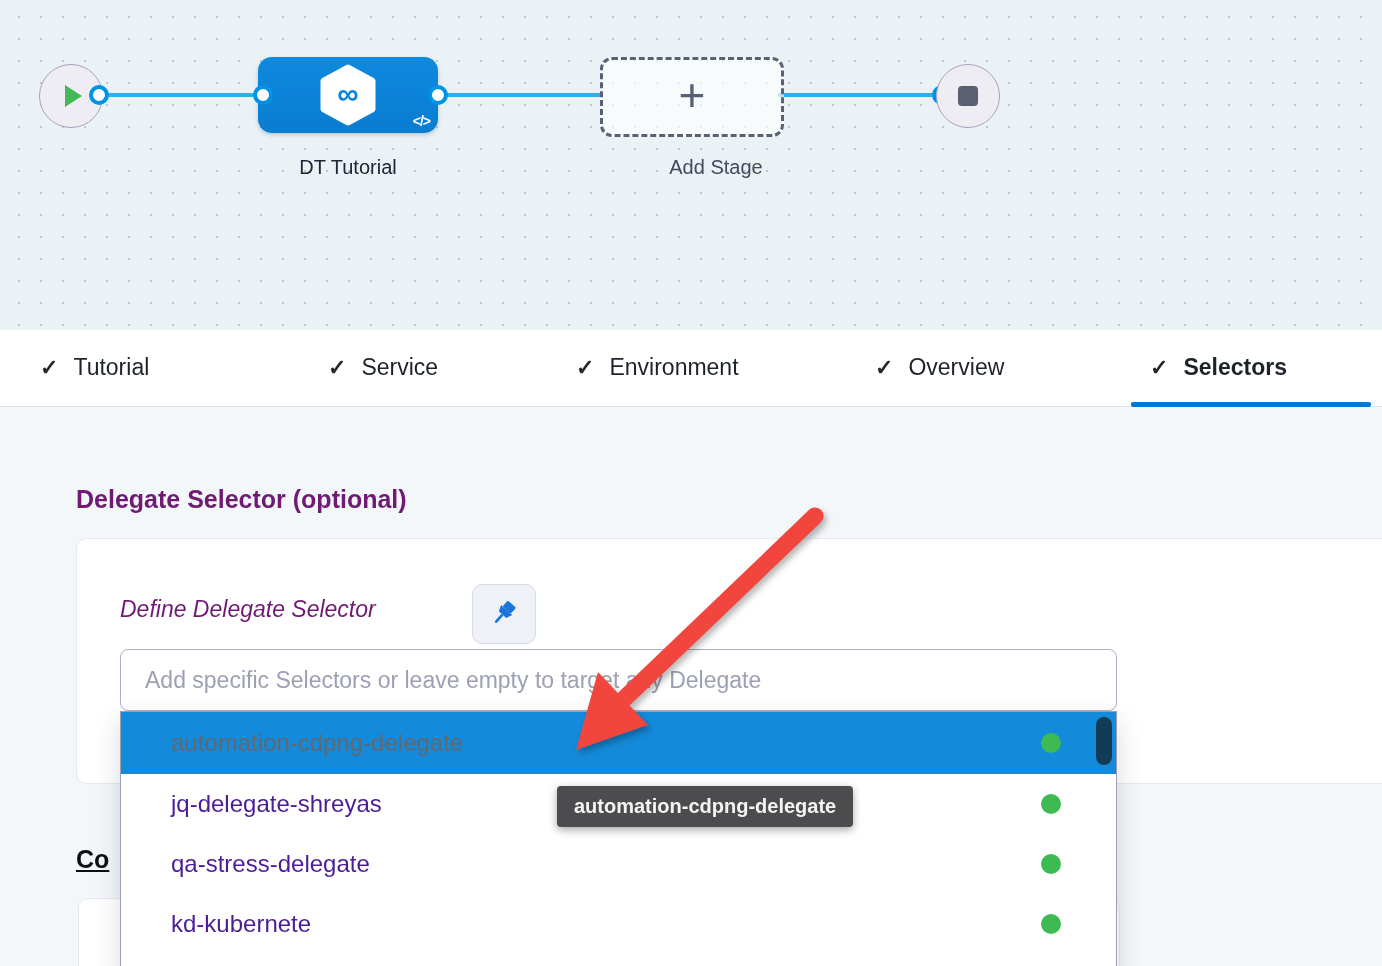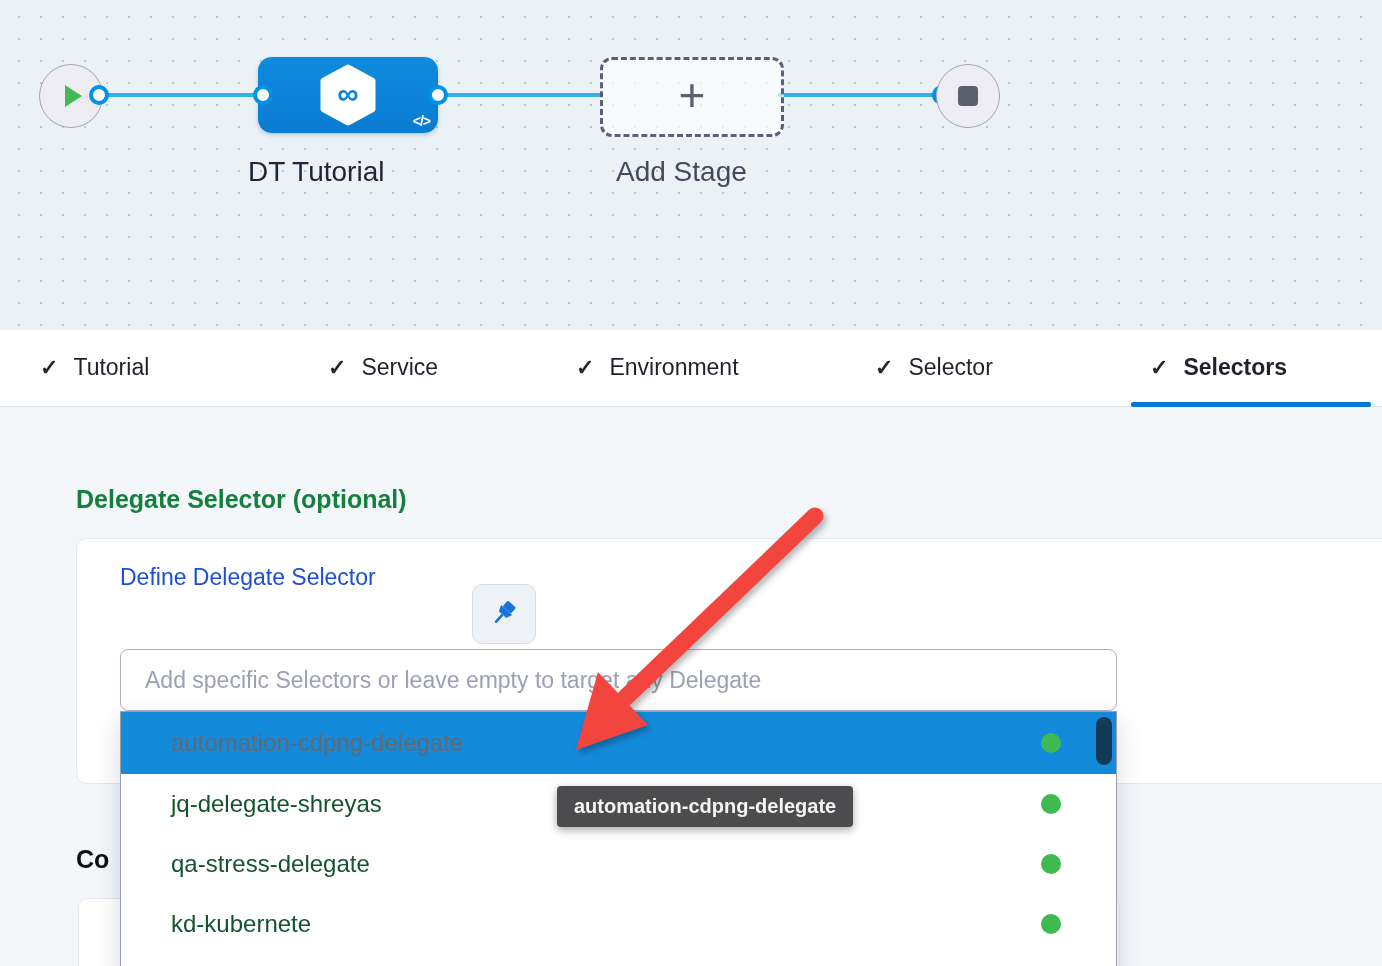--- a/index.html
+++ b/index.html
@@ -18,53 +18,53 @@
   .play-tri{width:0;height:0;border-left:17px solid #41ba55;border-top:11px solid transparent;
     border-bottom:11px solid transparent;margin-left:5px;}
   .stop-sq{width:20px;height:20px;border-radius:4px;background:#5b6071;}
   #stage-node{left:258px;top:57px;width:180px;height:76px;border-radius:14px;
     background:linear-gradient(180deg,#0e8ade,#0a7cd2);display:flex;align-items:center;justify-content:center;
     box-shadow:0 2px 4px rgba(10,80,140,.25);cursor:pointer;}
   .code-glyph{position:absolute;right:8px;bottom:4px;color:#ffffff;font-size:14px;font-weight:700;letter-spacing:-1px;}
   #add-stage-node{left:600px;top:57px;width:178px;height:74px;border-radius:12px;border:3px dashed #5a6076;
     background:rgba(255,255,255,.65);display:flex;align-items:center;justify-content:center;cursor:pointer;}
   #add-plus{font-size:46px;font-weight:300;color:#5a6076;line-height:40px;margin-top:-4px;}
-  .node-label{top:156px;width:200px;text-align:left;font-size:28px;color:#202637;}
+  .node-label{top:156px;width:200px;text-align:center;font-size:20px;color:#202637;}
   #stage-label{left:248px;}
   #add-stage-label{left:616px;color:#424a5e;}
 
   
   #tabbar{left:0;top:330px;width:1382px;height:77px;background:#ffffff;border-bottom:1px solid #dfe3e8;box-sizing:border-box;}
   .tab{position:absolute;top:24px;display:flex;align-items:center;gap:15px;font-size:23px;color:#1e222b;
        font-weight:500;cursor:pointer;white-space:nowrap;}
   .tab .check{font-size:22px;font-weight:600;color:#23262e;}
   .tab.active{font-weight:700;}
   #tab-underline{left:1131px;top:72px;width:240px;height:5px;background:#0278d5;border-radius:2px;}
 
   
   #content{left:0;top:407px;width:1382px;height:559px;background:#f3f7fa;}
-  #section-title{left:76px;top:485px;font-size:25px;font-weight:700;color:#15803d;}
+  #section-title{left:76px;top:485px;font-size:25px;font-weight:700;color:#701a75;}
   #card1{left:76px;top:538px;width:1316px;height:246px;background:#ffffff;border:1px solid #e5e8ee;
          border-radius:10px;box-sizing:border-box;}
   #card2{left:78px;top:898px;width:1040px;height:120px;background:#ffffff;border:1px solid #e5e8ee;border-radius:10px;}
-  #partial-heading{left:76px;top:845px;font-size:25px;font-weight:700;color:#0c0e13;}
+  #partial-heading{left:76px;top:845px;font-size:25px;font-weight:700;color:#0c0e13;text-decoration:underline;}
 
-  #define-label{left:120px;top:564px;font-size:23px;color:#1d4ed8;}
+  #define-label{left:120px;top:596px;font-size:23px;color:#701a75;font-style:italic;}
   #pin-button{left:472px;top:584px;width:62px;height:58px;background:#eef1f6;border:1px solid #d9dde3;
       border-radius:10px;display:flex;align-items:center;justify-content:center;cursor:pointer;}
   #selector-input{left:120px;top:649px;width:997px;height:62px;box-sizing:border-box;border:1.5px solid #aeb0c2;
       border-radius:8px;background:#ffffff;font-size:23px;color:#3a3d52;padding:0 24px;outline:none;
       font-family:"Liberation Sans", sans-serif;}
   #selector-input::placeholder{color:#9da0b5;opacity:1;}
 
   
   #dropdown{left:120px;top:711px;width:997px;height:270px;background:#ffffff;border:1px solid #9b9eaf;
       box-sizing:border-box;box-shadow:0 10px 24px rgba(40,50,70,.18);z-index:30;}
   .dd-row{position:relative;height:60px;display:flex;align-items:center;padding-left:50px;font-size:24px;
-      color:#14532d;cursor:pointer;box-sizing:border-box;}
+      color:#4c1d95;cursor:pointer;box-sizing:border-box;}
   .dd-row.highlighted{height:62px;background:#148ada;color:#64676e;}
   .dd-dot{position:absolute;right:55px;top:50%;margin-top:-10px;width:20px;height:20px;border-radius:50%;background:#3dba51;}
   #dd-scroll-thumb{position:absolute;right:4px;top:5px;width:16px;height:48px;border-radius:8px;background:#123c55;cursor:pointer;}
 
   
   #dd-tooltip{left:557px;top:786px;background:#4c4c4e;color:#f4f4f4;font-size:20px;font-weight:600;
       padding:9px 17px;border-radius:4px;z-index:40;box-shadow:0 3px 8px rgba(0,0,0,.35);white-space:nowrap;}
 
   
   #arrow-overlay{left:0;top:0;width:1382px;height:966px;pointer-events:none;z-index:50;}
@@ -115,21 +115,21 @@
     <div class="tab" style="left:328px;">
       <span class="check">✓</span>
       <span>Service</span>
     </div>
     <div class="tab" style="left:576px;">
       <span class="check">✓</span>
       <span>Environment</span>
     </div>
     <div class="tab" style="left:875px;">
       <span class="check">✓</span>
-      <span>Selector</span>
+      <span>Overview</span>
     </div>
     <div class="tab active" style="left:1150px;">
       <span class="check">✓</span>
       <span>Selectors</span>
     </div>
     <div id="tab-underline" class="abs"></div>
   </div>
 
   <div id="content" class="abs"></div>
 

